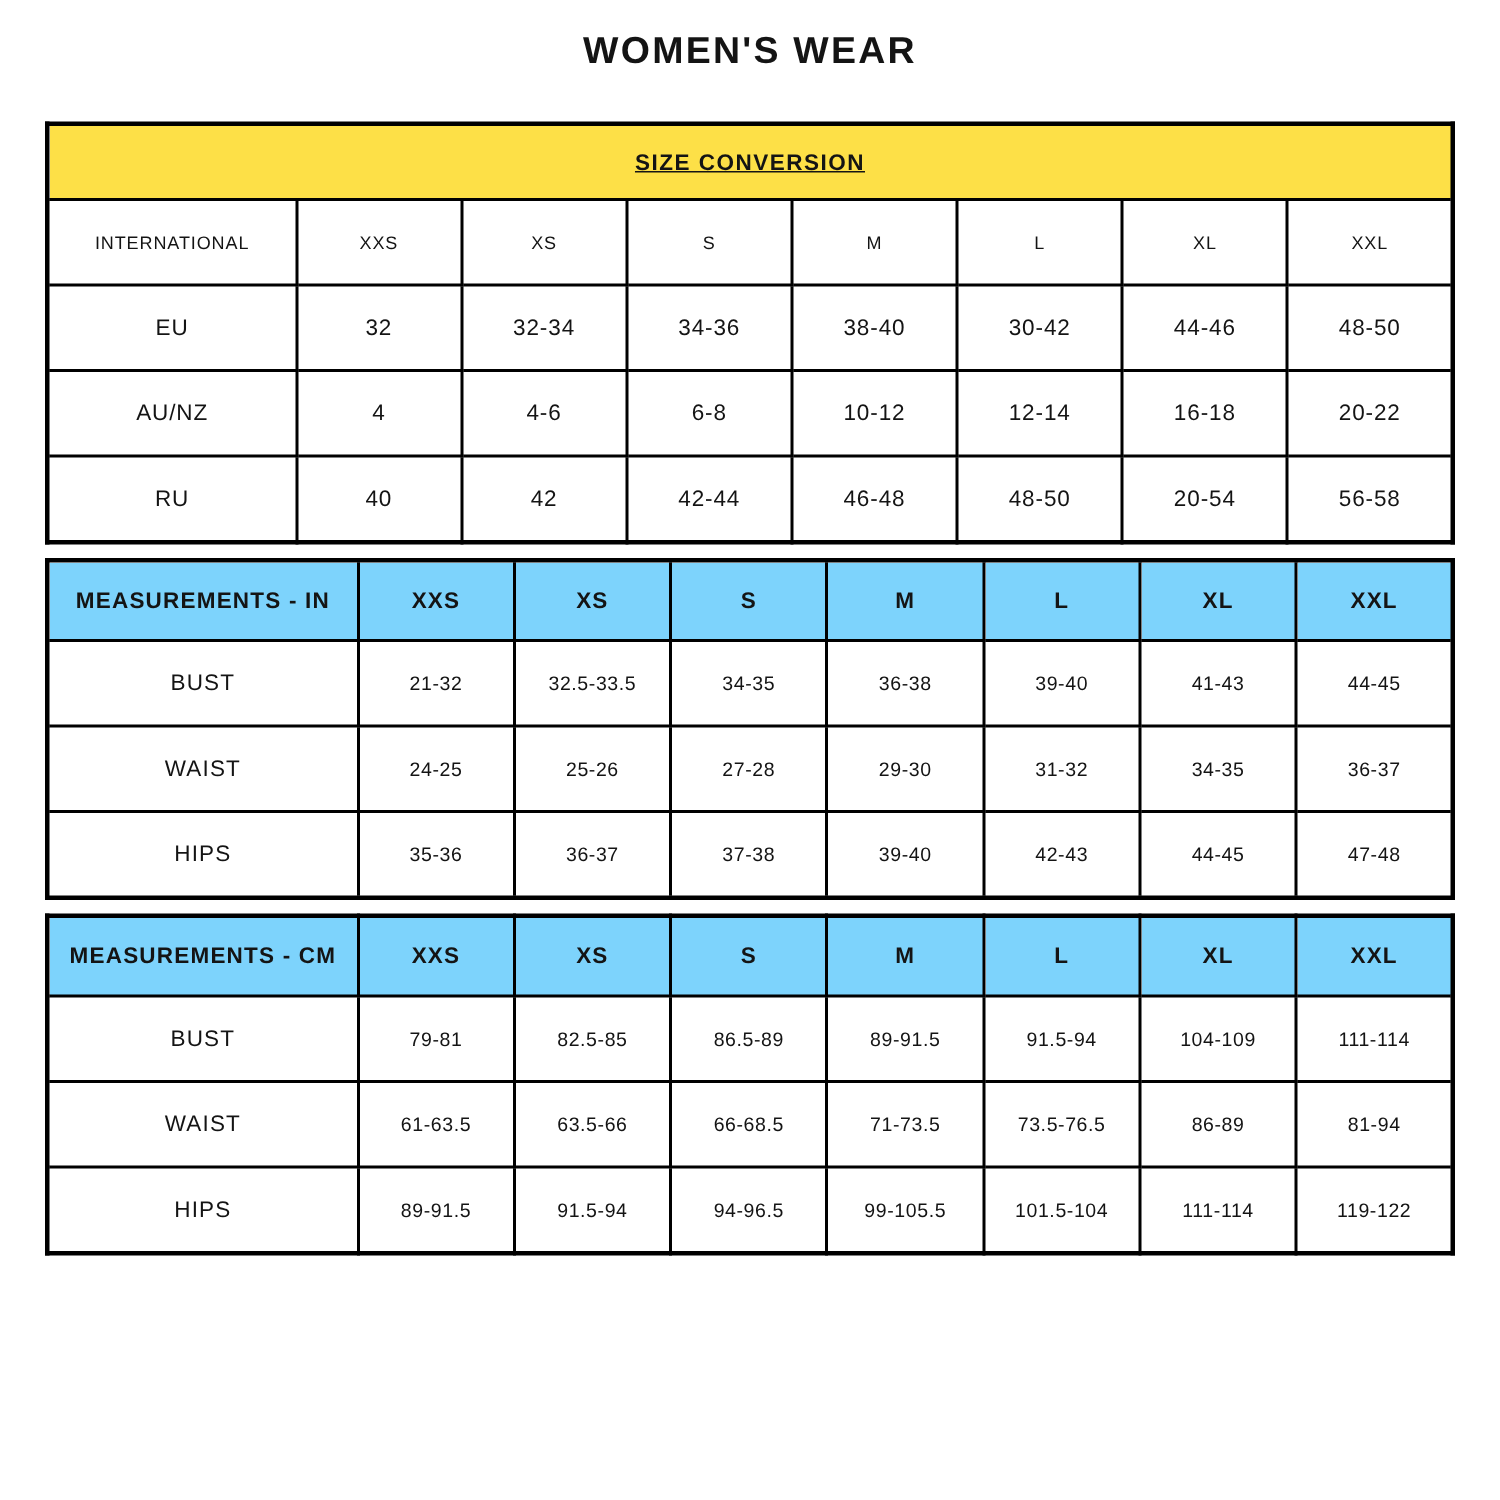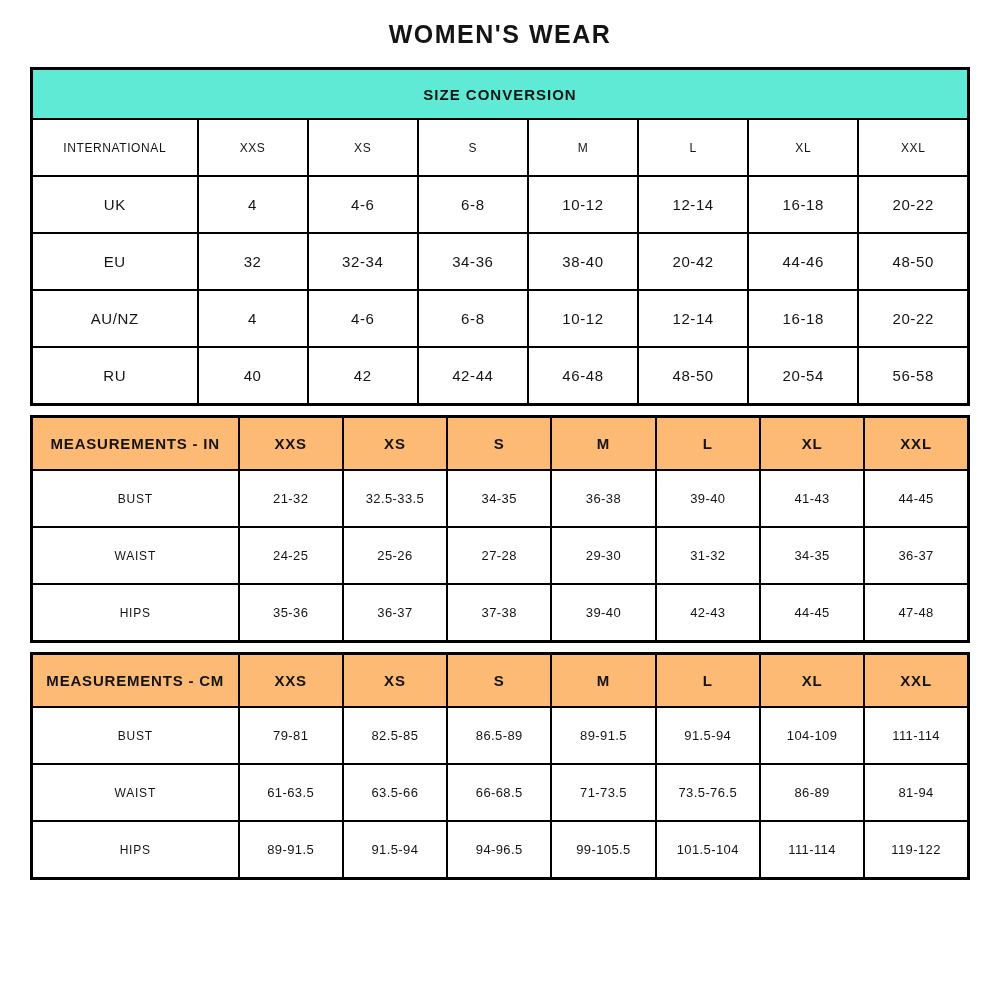--- a/index.html
+++ b/index.html
@@ -1,30 +1,30 @@
 <!DOCTYPE html>
 <html><head>
 <meta charset="utf-8">
 <style>
   html,body{margin:0;padding:0;background:#ffffff;}
   body{width:1000px;height:1000px;font-family:"Liberation Sans",sans-serif;color:#141414;}
   .page{padding:14px 30px 10px 30px;}
-  .title{margin:6px 0 18px 0;text-align:center;font-size:25px;font-weight:700;letter-spacing:1.5px;}
+  .title{margin:6px 0 32px 0;text-align:center;font-size:25px;font-weight:700;letter-spacing:1.5px;}
   table{border-collapse:collapse;width:940px;table-layout:fixed;border:3px solid #000;margin:0 0 9px 0;}
   td{border:2px solid #000;text-align:center;vertical-align:middle;padding:0 4px;overflow:hidden;}
   
   .t1 col.first{width:166px;}
-  .t1 .banner{height:48px;background:#5eead4;font-weight:700;font-size:15px;letter-spacing:1px;}
+  .t1 .banner{height:48px;background:#fde047;font-weight:700;font-size:15px;letter-spacing:1px;text-decoration:underline;}
   .t1 td{height:55px;font-size:15px;letter-spacing:0.6px;}
   .t1 .colhead{font-size:12px;}
   
   .tm col.first{width:207px;}
-  .tm .head td{height:51px;background:#fdba74;font-weight:700;font-size:15px;letter-spacing:0.8px;}
+  .tm .head td{height:51px;background:#7dd3fc;font-weight:700;font-size:15px;letter-spacing:0.8px;}
   .tm td{height:55px;font-size:13px;letter-spacing:0.4px;}
-  .tm td.lab{font-size:12px;letter-spacing:0.8px;}
+  .tm td.lab{font-size:15px;letter-spacing:0.8px;}
 </style>
 </head>
 <body>
 
 <div class="page">
 
   <h1 class="title">WOMEN'S WEAR</h1>
 
   <table class="t1">
     <colgroup>
@@ -45,36 +45,26 @@
       <td class="colhead">INTERNATIONAL</td>
       <td class="colhead">XXS</td>
       <td class="colhead">XS</td>
       <td class="colhead">S</td>
       <td class="colhead">M</td>
       <td class="colhead">L</td>
       <td class="colhead">XL</td>
       <td class="colhead">XXL</td>
     </tr>
     <tr>
-      <td>UK</td>
-      <td>4</td>
-      <td>4-6</td>
-      <td>6-8</td>
-      <td>10-12</td>
-      <td>12-14</td>
-      <td>16-18</td>
-      <td>20-22</td>
-    </tr>
-    <tr>
       <td>EU</td>
       <td>32</td>
       <td>32-34</td>
       <td>34-36</td>
       <td>38-40</td>
-      <td>20-42</td>
+      <td>30-42</td>
       <td>44-46</td>
       <td>48-50</td>
     </tr>
     <tr>
       <td>AU/NZ</td>
       <td>4</td>
       <td>4-6</td>
       <td>6-8</td>
       <td>10-12</td>
       <td>12-14</td>

